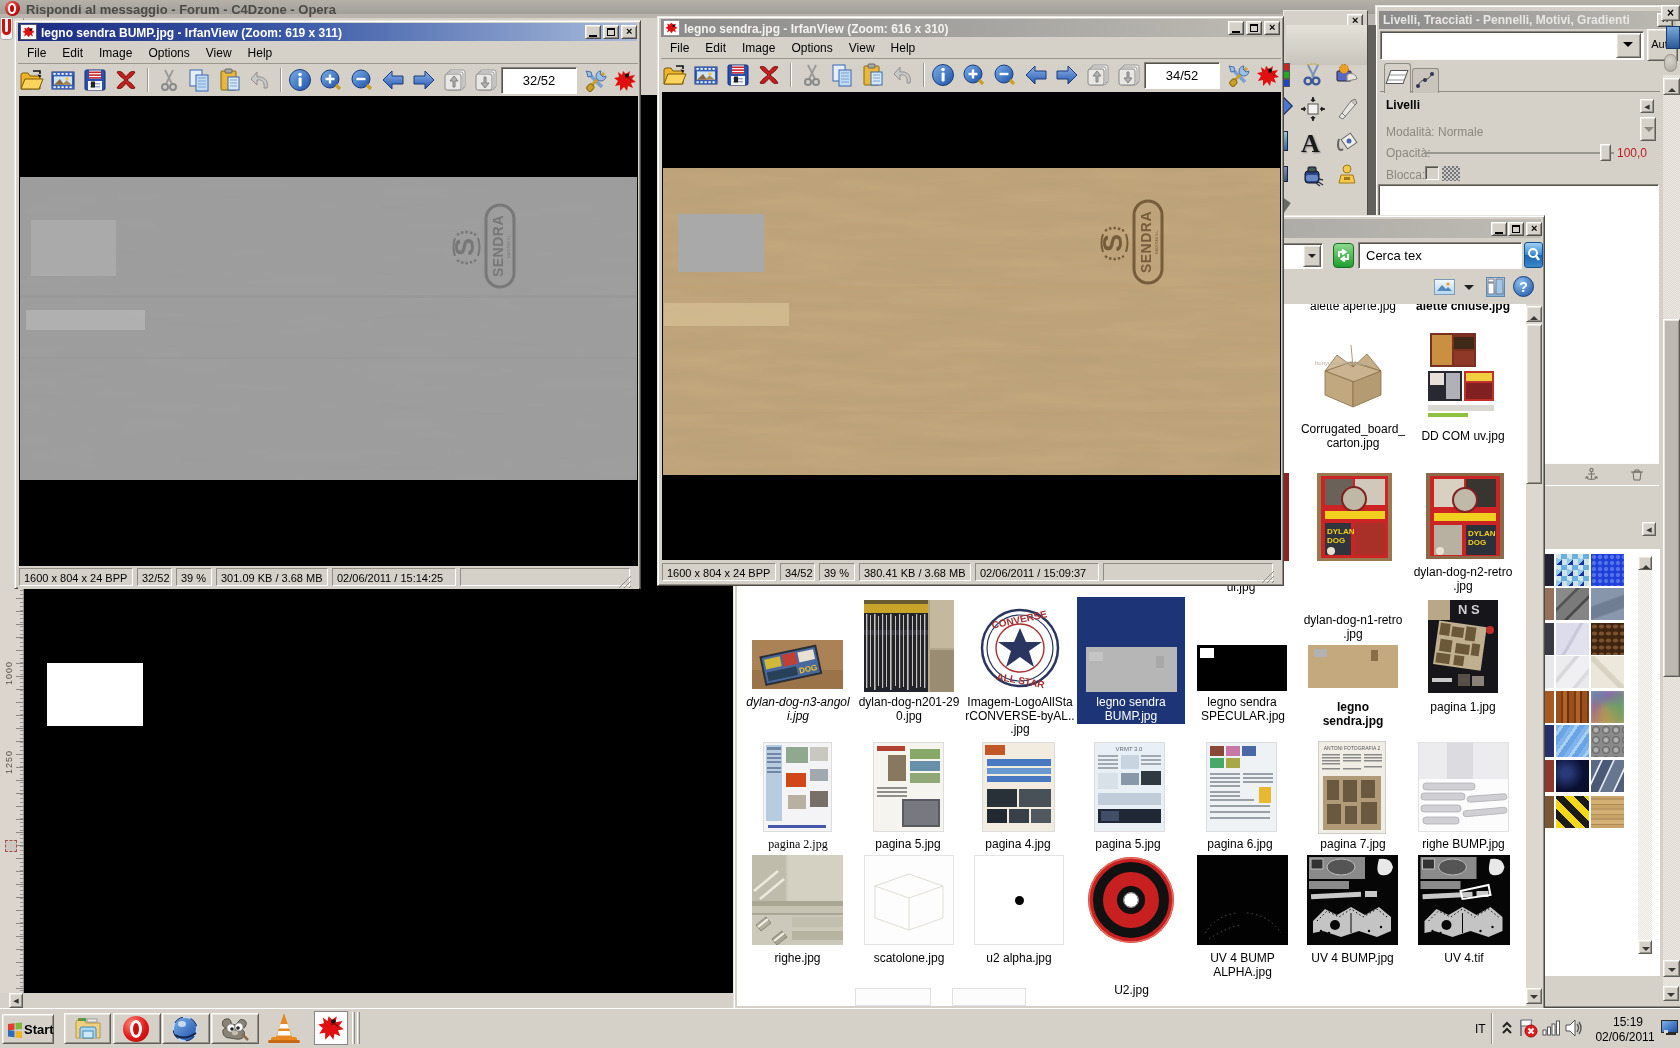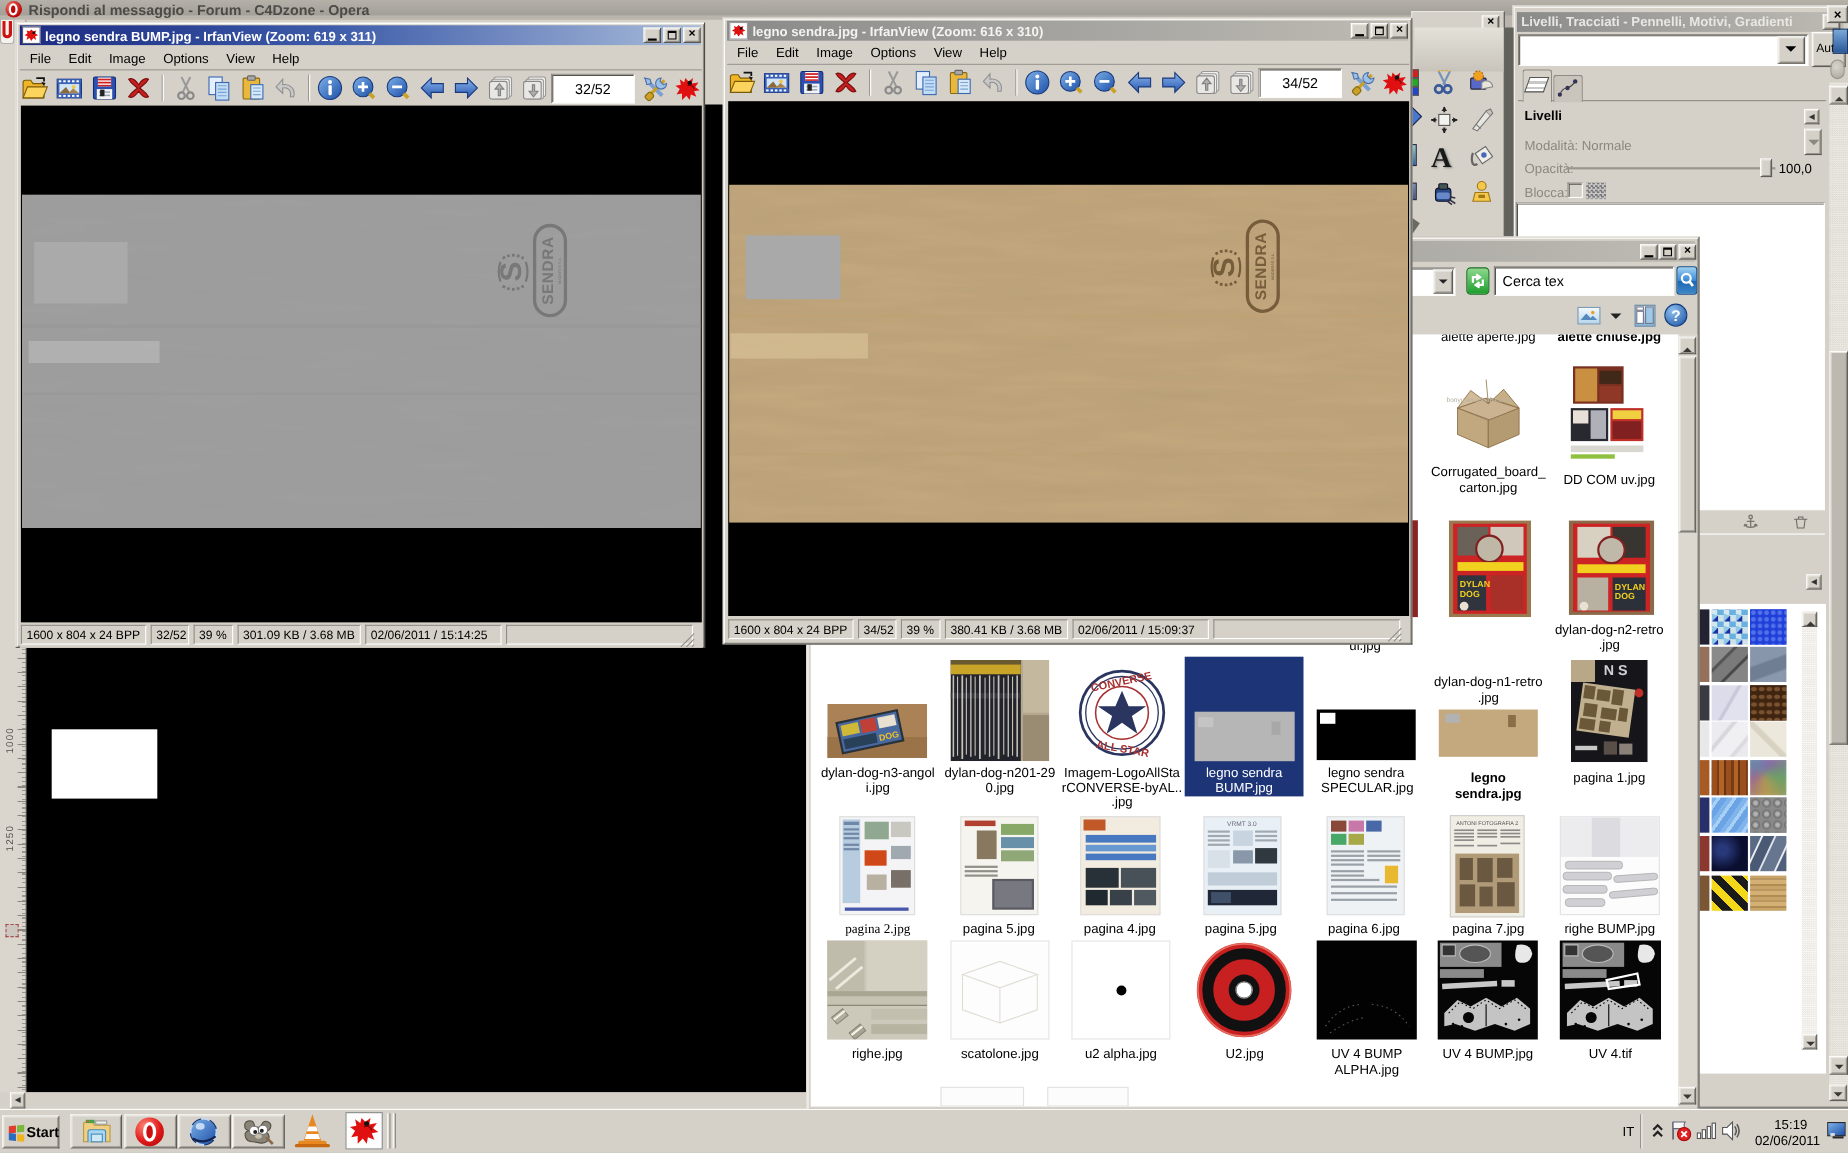--- a/index.html
+++ b/index.html
@@ -282,21 +282,21 @@
     </svg>
   <div class="abs" style="left:10px;top:92px;font-size:12px;font-weight:bold;color:#000;">Livelli</div>
   <div class="abs r3" style="left:264px;top:93px;width:14px;height:14px;font-size:7px;text-align:center;line-height:13px;color:#333;">◀</div>
   <div class="abs" style="left:10px;top:119px;font-size:12px;color:#8b887f;">Modalità: Normale</div>
   <div class="abs r3" style="left:264px;top:111px;width:16px;height:24px;">
       <span style="position:absolute;left:3px;top:9px;width:0;height:0;border:5px solid transparent;border-top-color:#8b887f;"></span>
     </div>
   <div class="abs" style="left:10px;top:140px;font-size:12px;color:#8b887f;">Opacità:</div>
   <div class="abs" style="left:48px;top:146px;width:190px;height:2px;background:#999690;"></div>
   <div class="abs r3" style="left:224px;top:138px;width:11px;height:17px;background:#d5d1c8;"></div>
-  <div class="abs" style="left:241px;top:140px;font-size:12px;color:#000000;">100,0</div>
+  <div class="abs" style="left:241px;top:140px;font-size:12px;color:#b91c1c;">100,0</div>
   <div class="abs" style="left:10px;top:162px;font-size:12px;color:#8b887f;">Blocca:</div>
   <div class="abs s3" style="left:49px;top:160px;width:14px;height:14px;background:#d5d1c8;"></div>
   <div class="abs" style="left:66px;top:160px;width:18px;height:15px;background:repeating-conic-gradient(#777 0 25%,#ccc 0 50%) 0 0/4px 4px;"></div>
   <div class="abs s3" style="left:2px;top:178px;width:281px;height:280px;background:#fff;"></div>
   <div class="abs" style="left:2px;top:458px;width:281px;height:21px;background:#d5d1c8;">
     <svg style="position:absolute;left:206px;top:3px;" width="15" height="15" viewBox="0 0 15 15">
         <circle cx="7.5" cy="3" r="1.6" fill="none" stroke="#7a776e" stroke-width="1.2"></circle>
         <path d="M7.5 4.5 L7.5 12 M4 7 L11 7 M2.5 9.5 Q3 12.5 7.5 12.5 Q12 12.5 12.5 9.5 M2.5 9.5 L1.5 11.5 M2.5 9.5 L4.5 10.5 M12.5 9.5 L13.5 11.5 M12.5 9.5 L10.5 10.5" stroke="#7a776e" stroke-width="1.2" fill="none"></path>
       </svg>
     <svg style="position:absolute;left:252px;top:4px;" width="14" height="14" viewBox="0 0 14 14">
@@ -531,21 +531,21 @@
             <rect x="10" y="10" width="58" height="30" fill="#2a3038"></rect>
             <rect x="12" y="12" width="54" height="26" fill="#4868a0"></rect>
             <rect x="14" y="14" width="16" height="10" fill="#d0b838"></rect>
             <rect x="32" y="13" width="14" height="12" fill="#c04038"></rect>
             <rect x="48" y="14" width="16" height="10" fill="#e8e0d0"></rect>
             <rect x="14" y="27" width="30" height="9" fill="#284058"></rect>
             <text x="46" y="35" font-size="8" fill="#f2c020" font-weight="bold">DOG</text>
           </g>
         </svg>
 </div>
-<div class="lbl" style="left:6px;top:392px;width:110px;">dylan-dog-n3-angol<br>i.jpg</div>
+<div class="lbl" style="left:6px;top:392px;width:110px;font-style:italic;">dylan-dog-n3-angol<br>i.jpg</div>
 <div class="th" style="left:127px;top:296px;width:90px;height:92px;">
   <svg width="90" height="92" viewBox="0 0 90 92">
           <rect width="90" height="92" fill="#b3a78f"></rect>
           <rect x="0" y="0" width="64" height="92" fill="#23232b"></rect>
           <rect x="0" y="0" width="64" height="4" fill="#6a5a30"></rect>
           <rect x="0" y="4" width="64" height="9" fill="#c8a428"></rect>
           <rect x="0" y="30" width="64" height="5" fill="#3a3a46" opacity="0.8"></rect>
           <g fill="#d8d4c8" opacity="0.9">
             <rect x="2" y="14" width="1.4" height="74"></rect>
             <rect x="6" y="15" width="1" height="72"></rect>
@@ -808,21 +808,21 @@
 <div class="th" style="left:348px;top:551px;width:93px;height:90px;background:#fff;">
   <svg width="93" height="90" viewBox="0 0 93 90">
           <circle cx="46" cy="45" r="43" fill="#c82020"></circle>
           <circle cx="46" cy="45" r="42" fill="none" stroke="#e87060" stroke-width="1.5"></circle>
           <circle cx="46" cy="45" r="33" fill="none" stroke="#111" stroke-width="10"></circle>
           <circle cx="46" cy="45" r="14" fill="#111"></circle>
           <circle cx="46" cy="45" r="7" fill="#fff"></circle>
           <circle cx="46" cy="45" r="7.5" fill="none" stroke="#999" stroke-width="1"></circle>
         </svg>
 </div>
-<div class="lbl" style="left:348px;top:648px;width:93px;">U2.jpg</div>
+<div class="lbl" style="left:348px;top:680px;width:93px;">U2.jpg</div>
 <div class="th" style="left:460px;top:551px;width:91px;height:90px;background:#020202;">
   <svg width="91" height="90" viewBox="0 0 91 90">
           <g fill="none" stroke="#555" stroke-width="1" stroke-dasharray="1.5 3">
             <path d="M8 78 Q20 60 40 58"></path>
             <path d="M50 58 Q72 60 84 78"></path>
             <path d="M12 84 Q30 72 44 70"></path>
           </g>
         </svg>
 </div>
 <div class="lbl" style="left:458px;top:648px;width:95px;">UV 4 BUMP<br>ALPHA.jpg</div>

